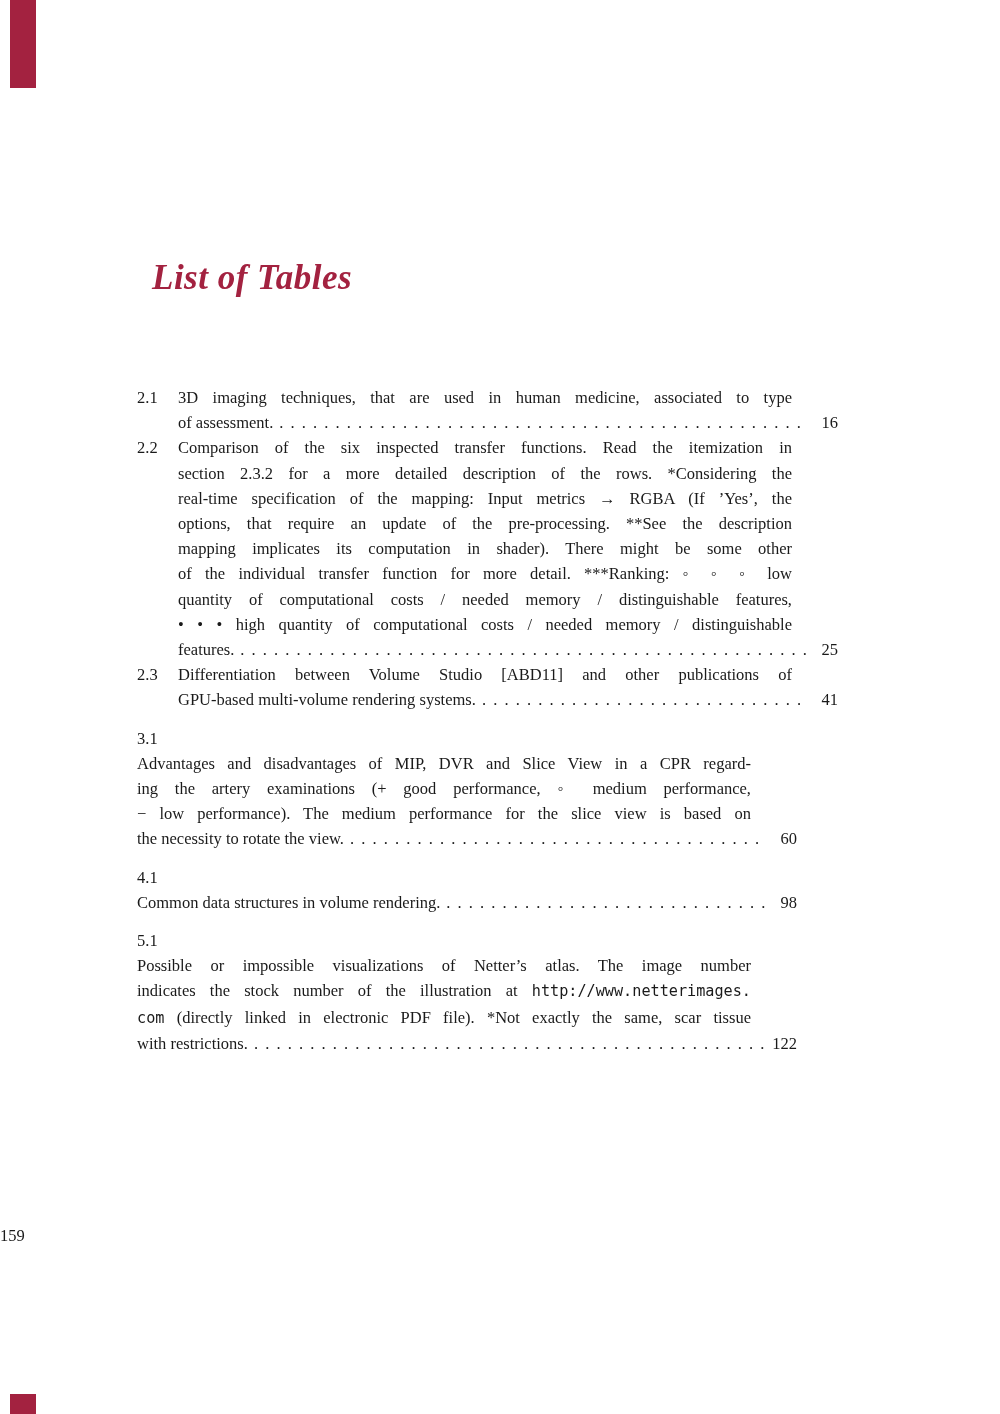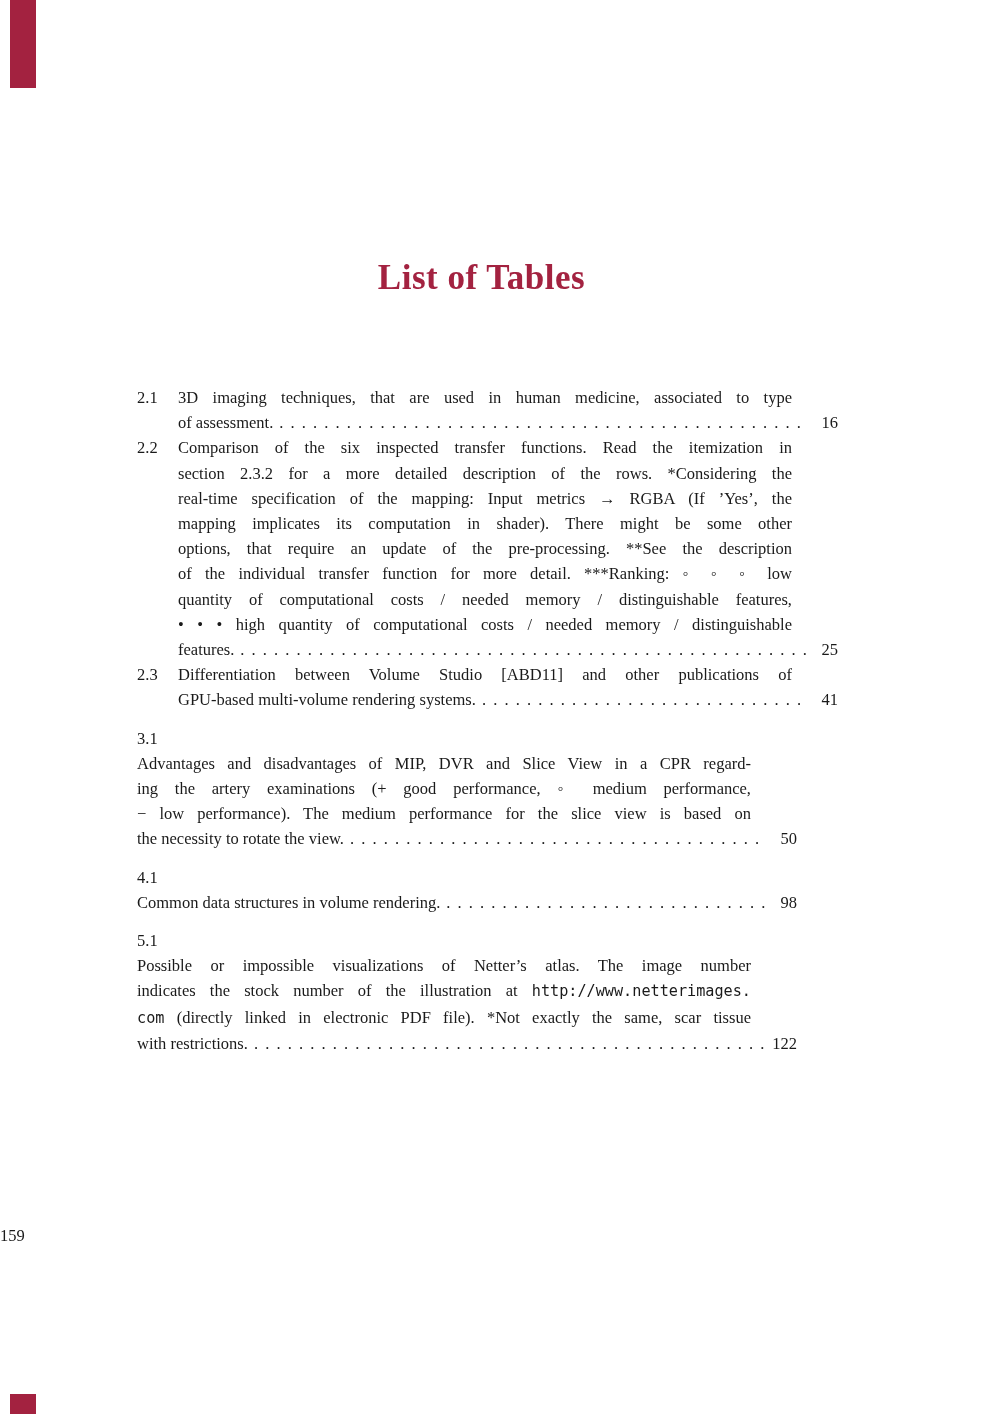--- a/index.html
+++ b/index.html
@@ -19,23 +19,24 @@
     left: 10px;
     width: 26px;
     background: var(--accent, #a32240);
   }
   .edge-marker.top { top: 0; height: 88px; }
   .edge-marker.bottom { bottom: 0; height: 20px; }
 
   
   .title-wrap {
     position: absolute;
-    left: 131px; top: 256px;
+    left: 152px; top: 256px;
     width: 701px;
-    text-align: center;
+    text-align: left;
+    font-style: italic;
   }
   .title {
     font-size: 35px;
     font-weight: bold;
     color: var(--accent, #a32240);
     letter-spacing: 0.5px;
     line-height: 44px;
   }
 
   
@@ -120,22 +121,22 @@
         </div>
       </div>
     </div>
 
     <div class="entry">
       <div class="num">2.2</div>
       <div class="body">
         <div class="line">Comparison of the six inspected transfer functions.  Read the itemization in</div>
         <div class="line">section 2.3.2 for a more detailed description of the rows.  *Considering the</div>
         <div class="line">real-time specification of the mapping: Input metrics → RGBA (If ’Yes’, the</div>
+        <div class="line">options, that require an update of the pre-processing.  **See the description</div>
         <div class="line">mapping implicates its computation in shader).  There might be some other</div>
-        <div class="line">options, that require an update of the pre-processing.  **See the description</div>
         <div class="line">of the individual transfer function for more detail.  ***Ranking: ◦ ◦ ◦ low</div>
         <div class="line">quantity of computational costs / needed memory / distinguishable features,</div>
         <div class="line">• • • high quantity of computational costs / needed memory / distinguishable</div>
         <div class="lastline">
           <span class="t">features.</span>
           <span class="dots"></span>
           <span class="pg">25</span>
         </div>
       </div>
     </div>
@@ -154,21 +155,21 @@
 
     <div class="entry gap">
       <div class="num">3.1</div>
       <div class="body">
         <div class="line">Advantages and disadvantages of MIP, DVR and Slice View in a CPR regard-</div>
         <div class="line">ing the artery examinations (+ good performance, ◦ medium performance,</div>
         <div class="line">− low performance). The medium performance for the slice view is based on</div>
         <div class="lastline">
           <span class="t">the necessity to rotate the view.</span>
           <span class="dots"></span>
-          <span class="pg">50</span>
+          <span class="pg">60</span>
         </div>
       </div>
     </div>
 
     <div class="entry gap">
       <div class="num">4.1</div>
       <div class="body">
         <div class="lastline">
           <span class="t">Common data structures in volume rendering.</span>
           <span class="dots"></span>

